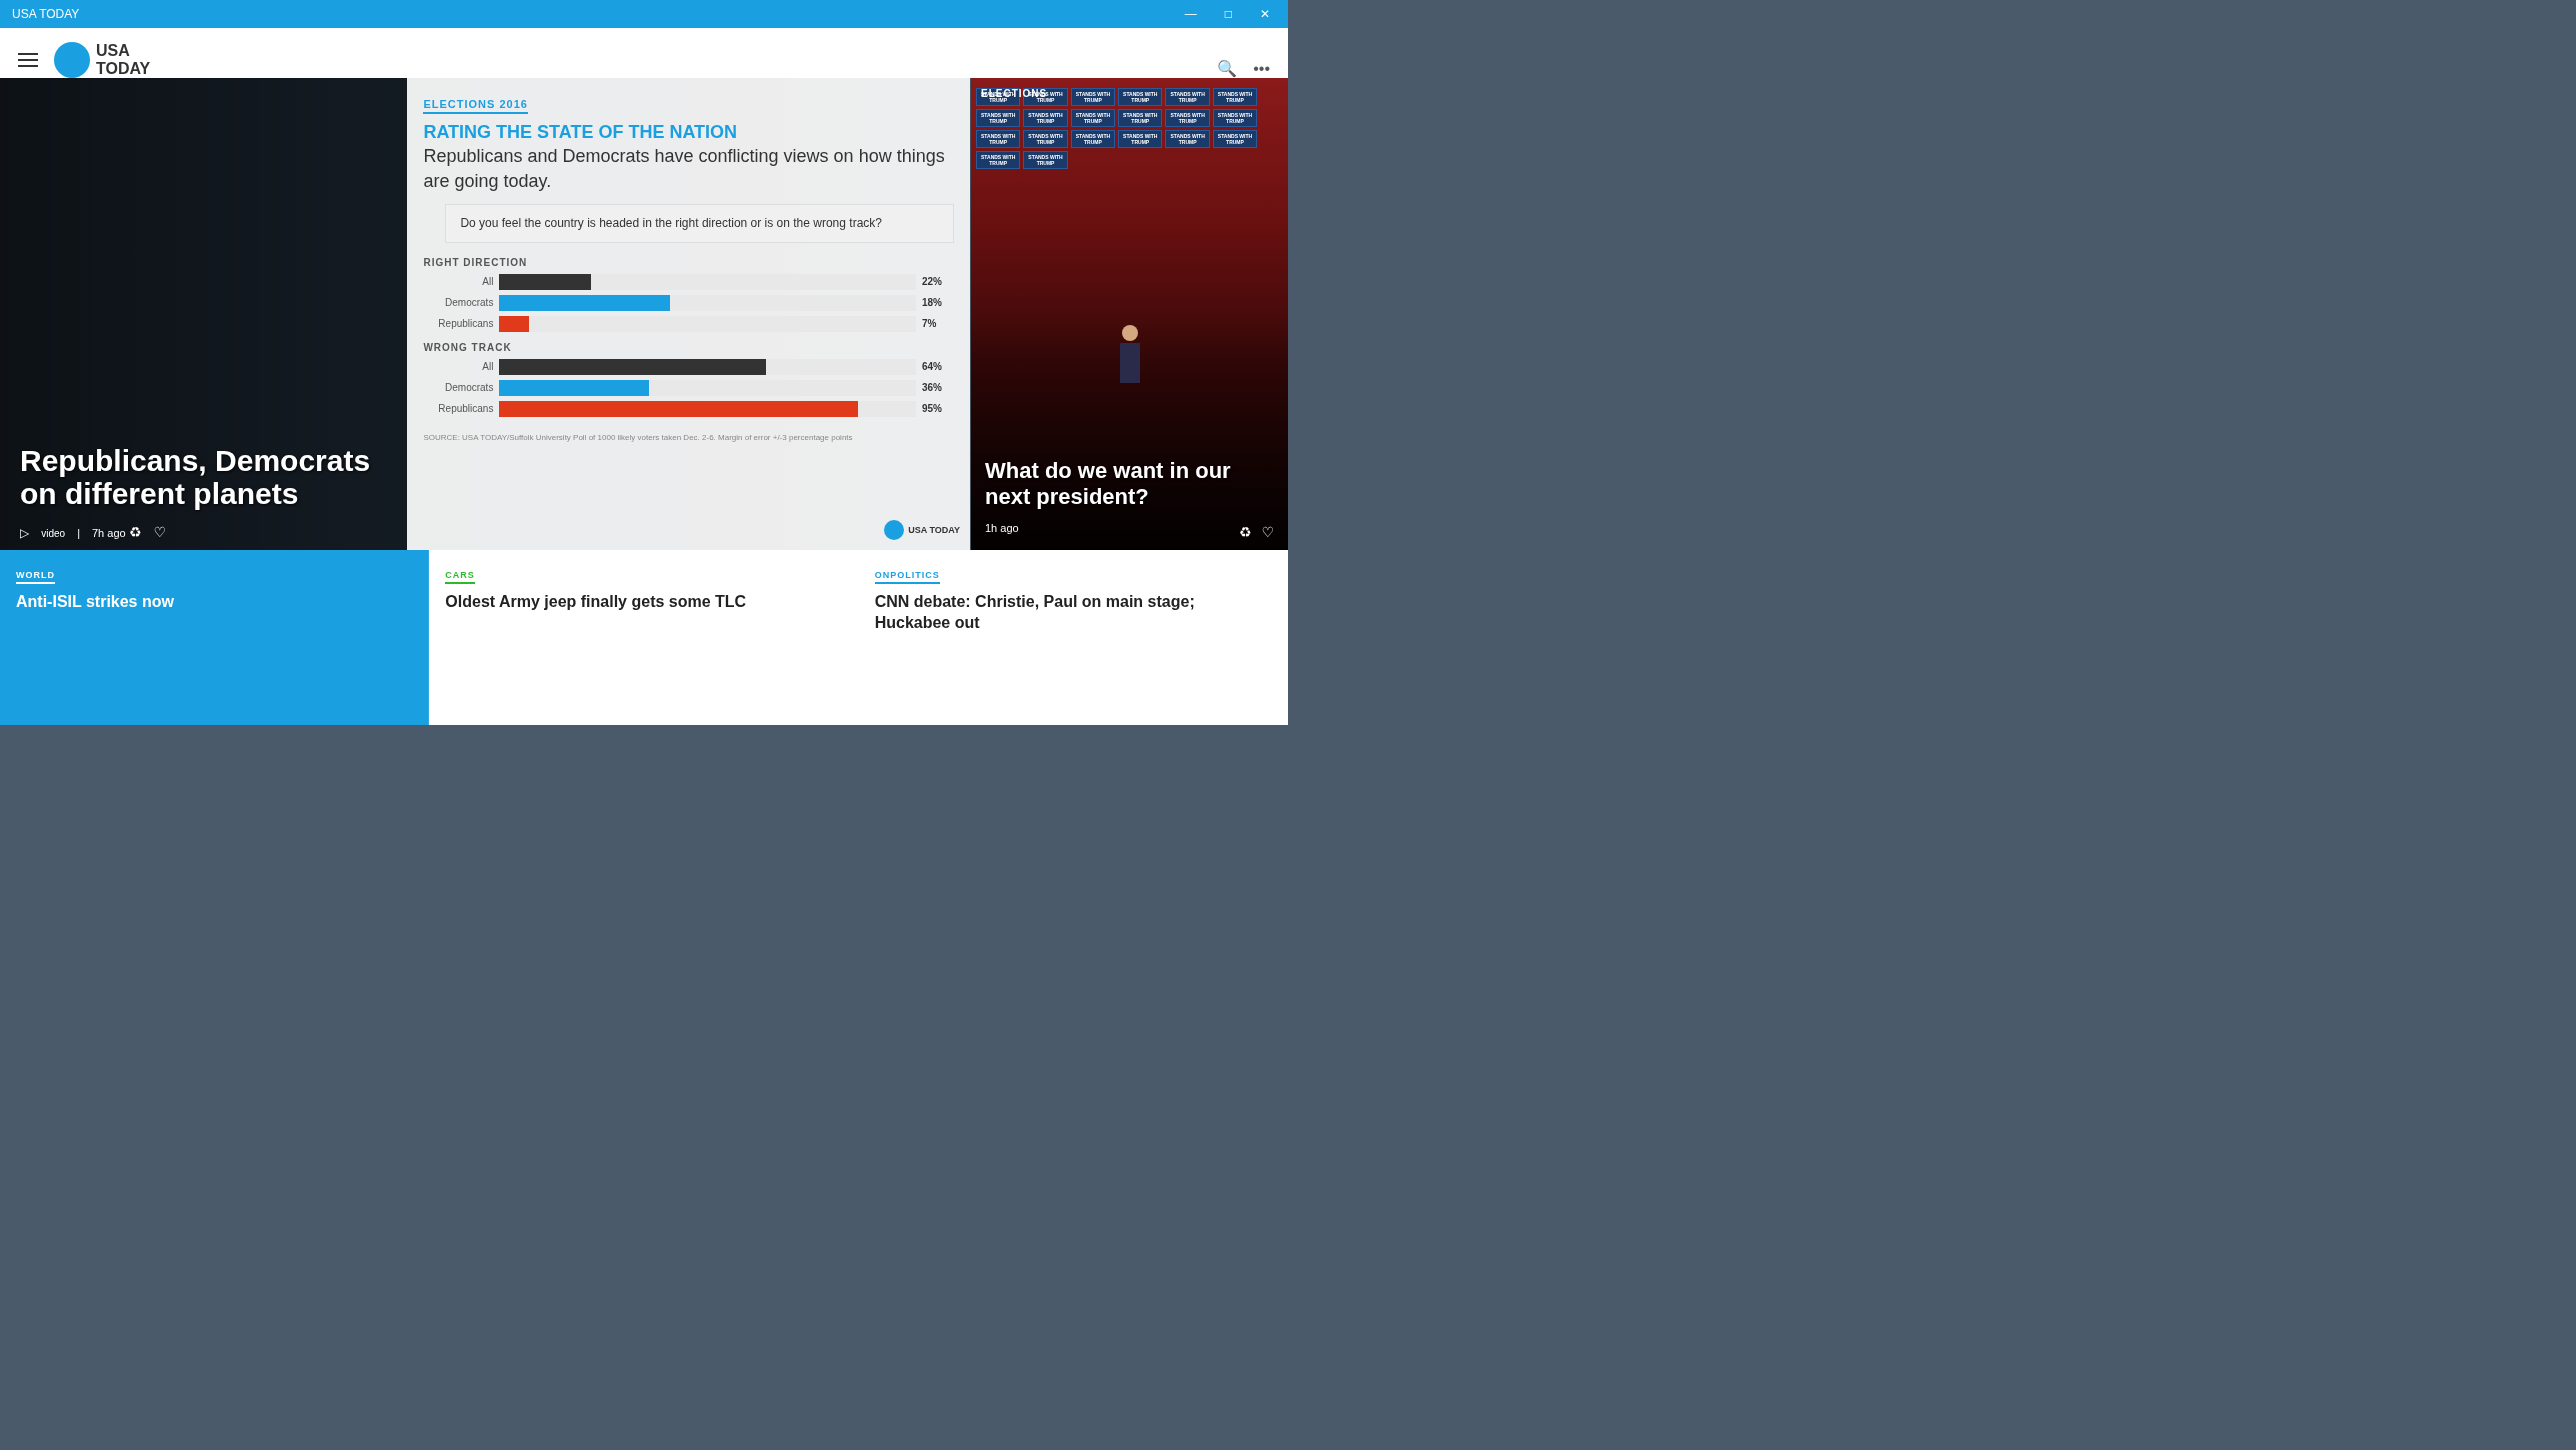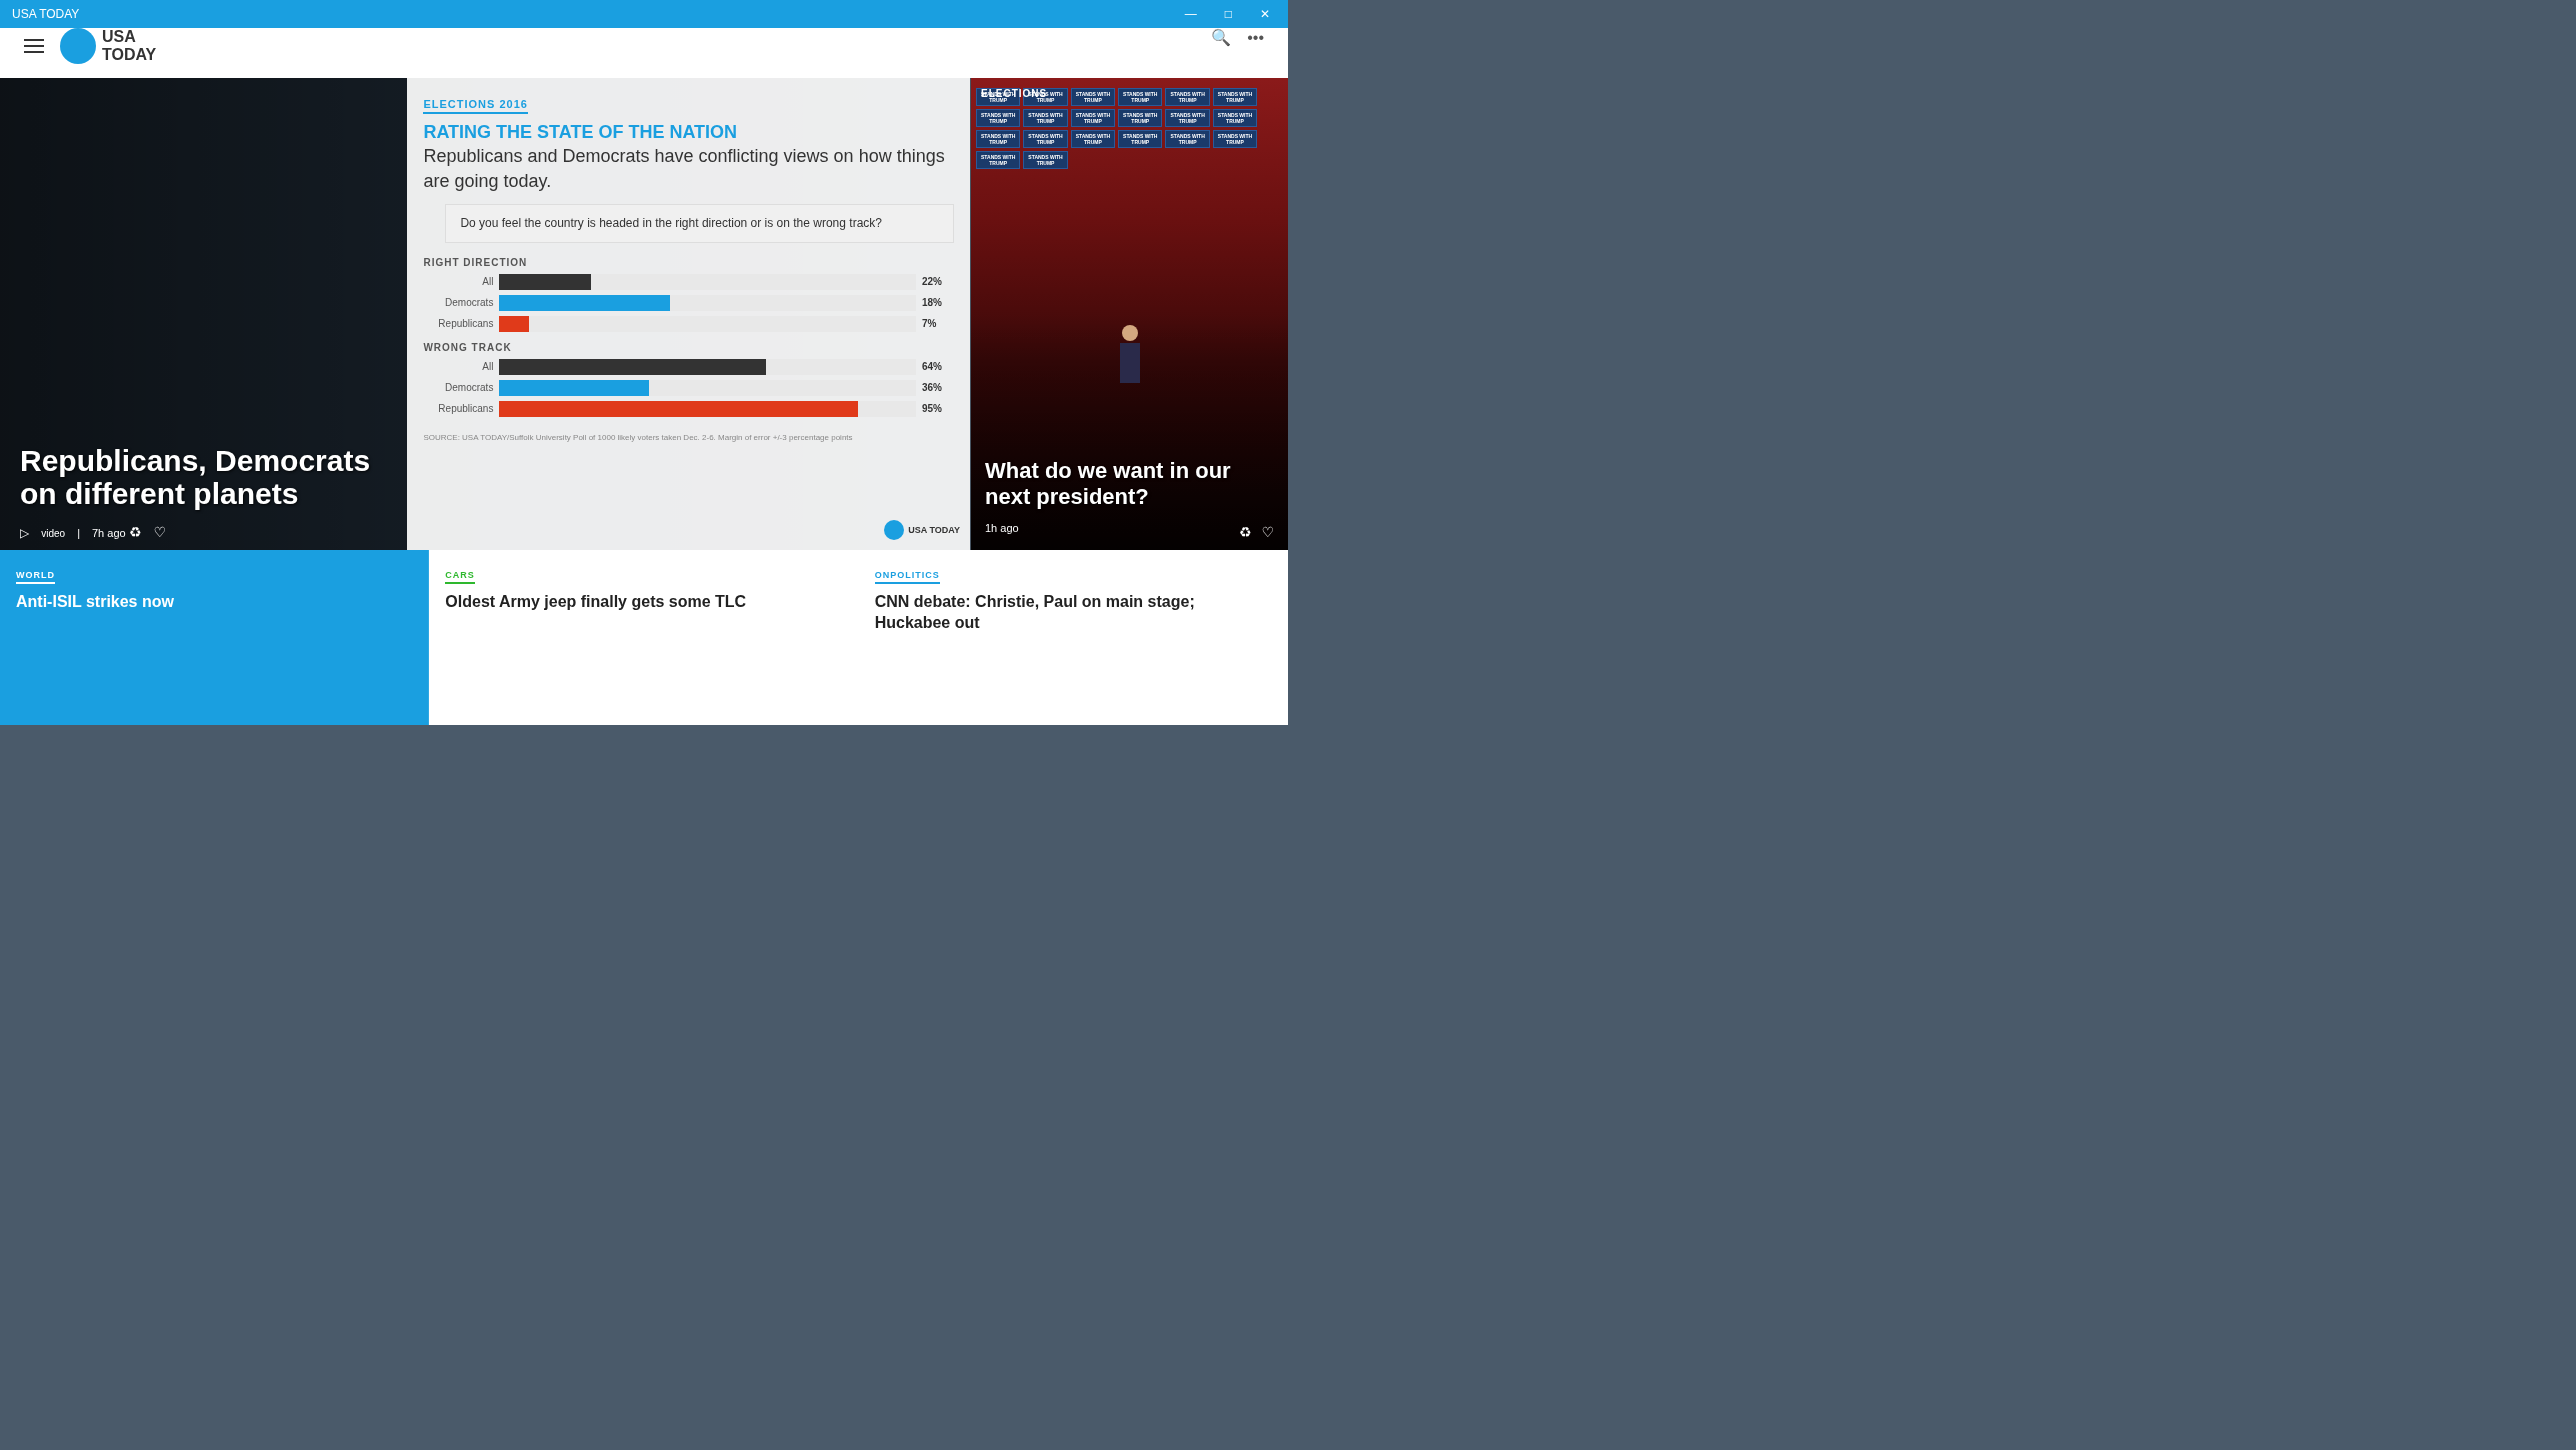--- a/index.html
+++ b/index.html
@@ -40,23 +40,23 @@
       background: none;
       border: none;
       padding: 2px 6px;
     }
 
     
     .app-header {
       background: white;
       height: 50px;
       display: flex;
-      align-items: flex-start;
+      align-items: flex-end;
       justify-content: space-between;
-      padding: 0 24px;
+      padding: 0 18px;
       position: relative;
       z-index: 10;
     }
     .header-left {
       display: flex;
       align-items: center;
       gap: 16px;
     }
     .hamburger {
       display: flex;

